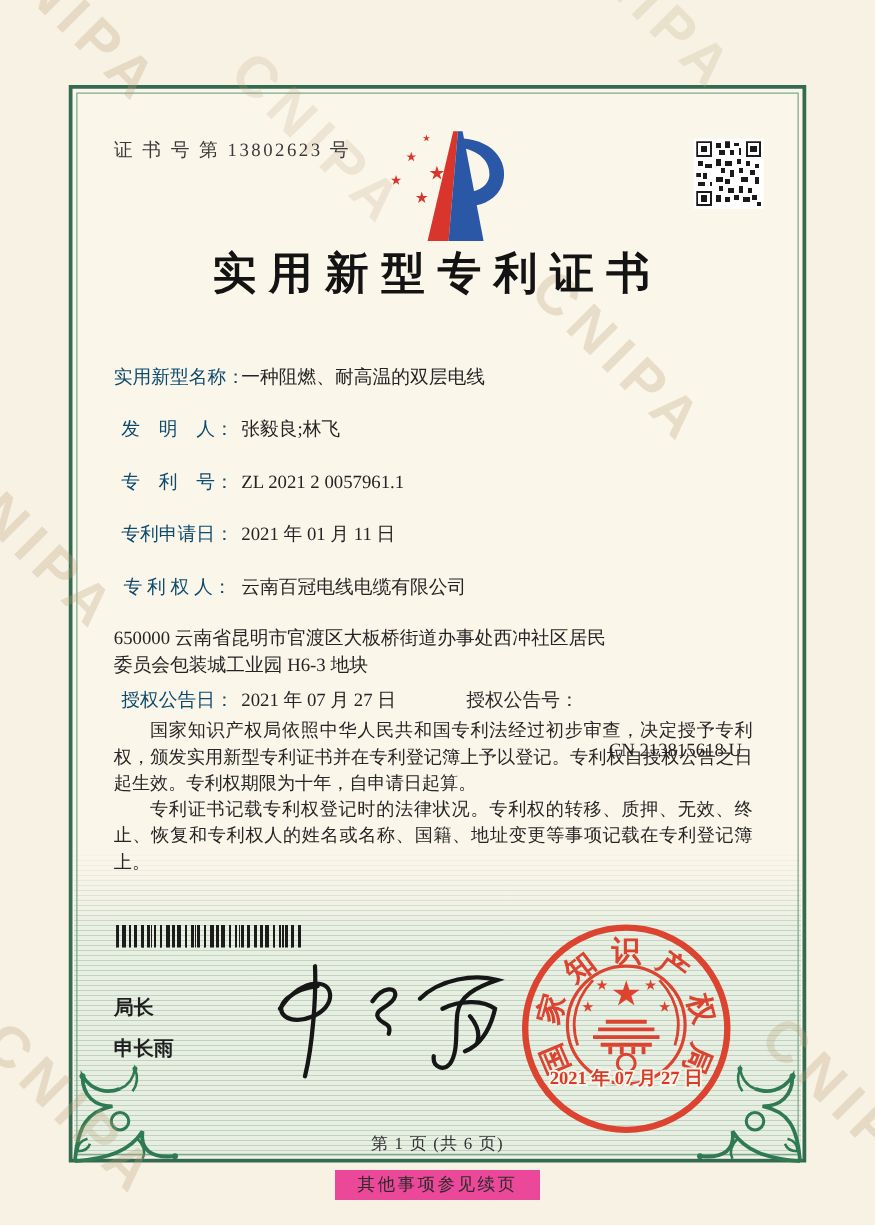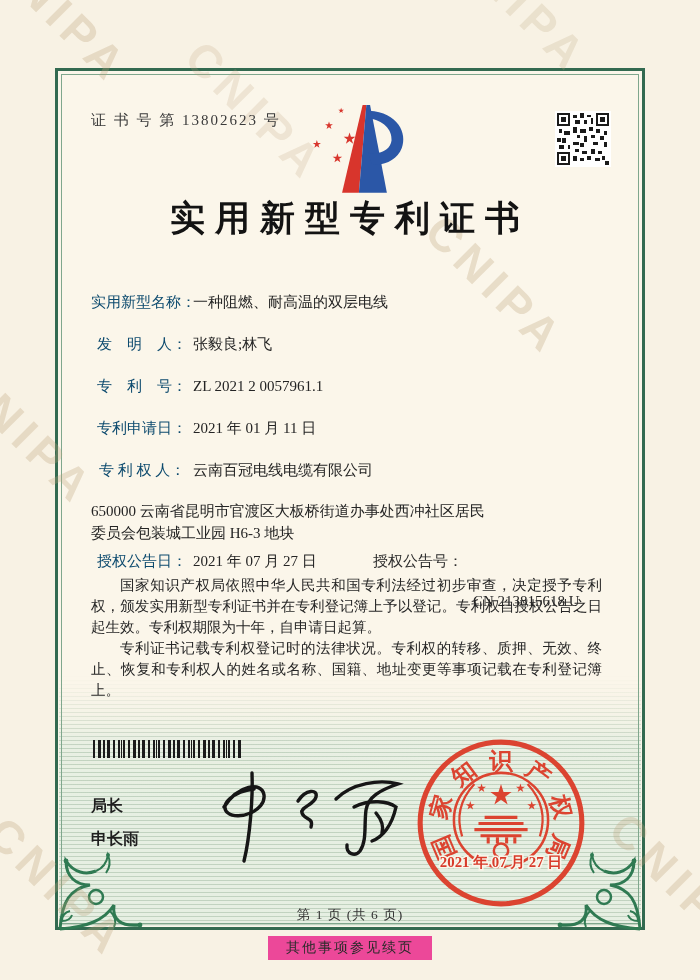--- a/index.html
+++ b/index.html
@@ -67,21 +67,21 @@
   .row .field-value{flex:1; color:#242424;}
   .row-name{top:220px}
   .row-inventor{top:262px}
   .row-patno{top:304px}
   .row-filing{top:346px}
   .row-patentee{top:388px}
   .row-address{top:429px}
   .row-address .field-value{max-width:400px;}
   .row-grant{top:479px}
   .row-grant .field-value1{flex:none; width:180px;}
-  .row-grant .field-label2{flex:none; white-space:nowrap; margin-right:10px; color:#2b2b2b;}
+  .row-grant .field-label2{flex:none; white-space:nowrap; margin-right:24px; color:#2b2b2b;}
   .row-grant .field-value2{flex:1;margin-top:40px;}
   .paras{
     position:absolute; left:33px; right:40px; top:504px;
     font-size:14.5px; line-height:21px; text-align:justify; color:#262626;
   }
   .paras p{margin:0; text-indent:2em;}
   .barcode{
     position:absolute; left:35px; top:669px; width:150px; height:18px;
     background:
       repeating-linear-gradient(90deg,#1b1b1b 0 2px,transparent 2px 5px),

